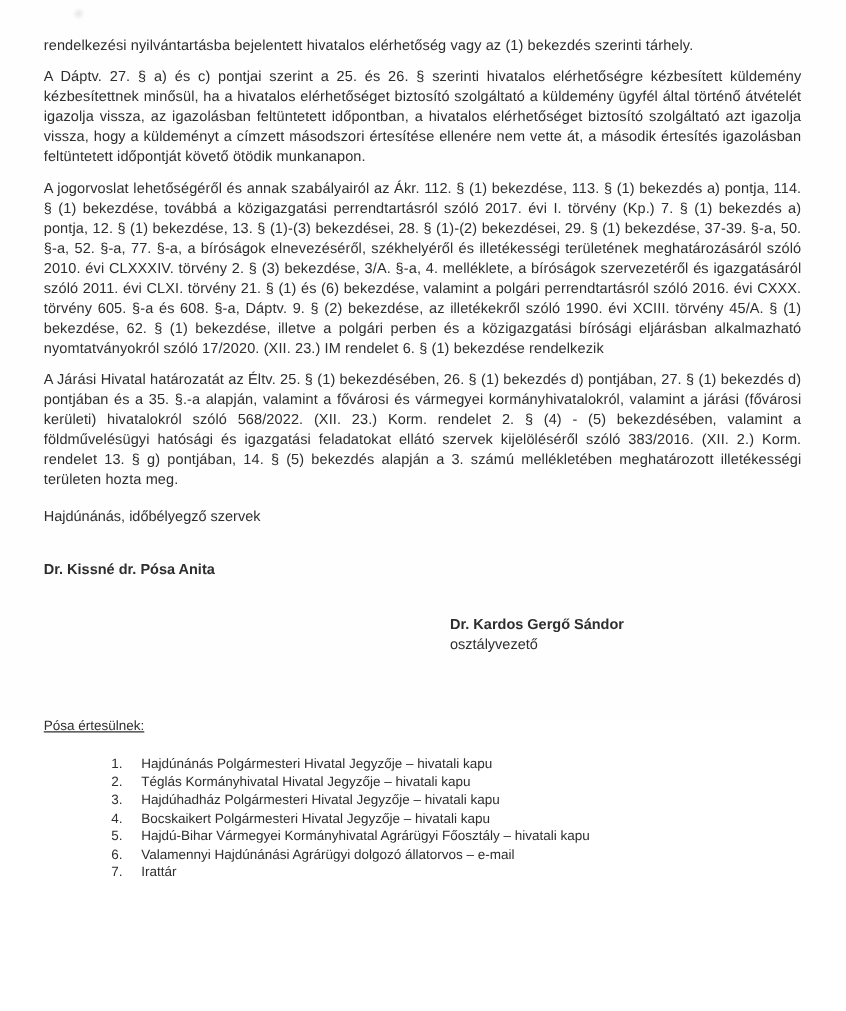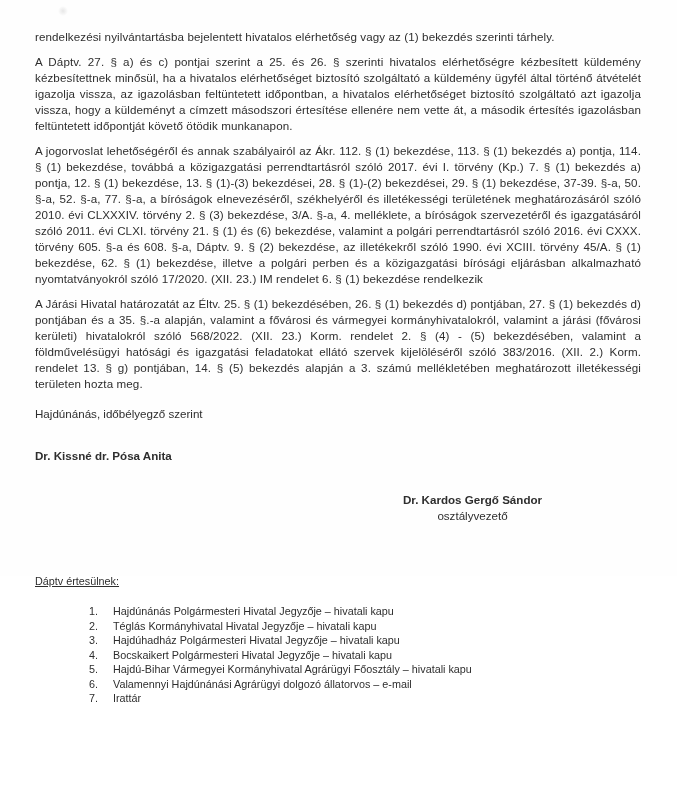--- a/index.html
+++ b/index.html
@@ -45,21 +45,21 @@
   }
   .signer-left {
     margin: 26px 0 0 0;
     font-size: 11.6px;
     line-height: 16.5px;
   }
   .signer-left .name { font-weight: bold; }
   .signer-right {
     margin: 27px 0 0 325px;
     width: 225px;
-    text-align: center;
+    text-align: left;
     font-size: 11.6px;
     line-height: 16.5px;
   }
   .signer-right .name { font-weight: bold; }
   .notify-section {
     margin-top: 49px;
     font-size: 10.8px;
     line-height: 14.5px;
   }
   .notify-heading {
@@ -92,33 +92,33 @@
 
   <p class="body-par">rendelkezési nyilvántartásba bejelentett hivatalos elérhetőség vagy az (1) bekezdés szerinti tárhely.</p>
 
   <p class="body-par">A Dáptv. 27. § a) és c) pontjai szerint a 25. és 26. § szerinti hivatalos elérhetőségre kézbesített küldemény kézbesítettnek minősül, ha a hivatalos elérhetőséget biztosító szolgáltató a küldemény ügyfél által történő átvételét igazolja vissza, az igazolásban feltüntetett időpontban, a hivatalos elérhetőséget biztosító szolgáltató azt igazolja vissza, hogy a küldeményt a címzett másodszori értesítése ellenére nem vette át, a második értesítés igazolásban feltüntetett időpontját követő ötödik munkanapon.</p>
 
   <p class="body-par">A jogorvoslat lehetőségéről és annak szabályairól az Ákr. 112. § (1) bekezdése, 113. § (1) bekezdés a) pontja, 114. § (1) bekezdése, továbbá a közigazgatási perrendtartásról szóló 2017. évi I. törvény (Kp.) 7. § (1) bekezdés a) pontja, 12. § (1) bekezdése, 13. § (1)-(3) bekezdései, 28. § (1)-(2) bekezdései, 29. § (1) bekezdése, 37-39. §-a, 50. §-a, 52. §-a, 77. §-a, a bíróságok elnevezéséről, székhelyéről és illetékességi területének meghatározásáról szóló 2010. évi CLXXXIV. törvény 2. § (3) bekezdése, 3/A. §-a, 4. melléklete, a bíróságok szervezetéről és igazgatásáról szóló 2011. évi CLXI. törvény 21. § (1) és (6) bekezdése, valamint a polgári perrendtartásról szóló 2016. évi CXXX. törvény 605. §-a és 608. §-a, Dáptv. 9. § (2) bekezdése, az illetékekről szóló 1990. évi XCIII. törvény 45/A. § (1) bekezdése, 62. § (1) bekezdése, illetve a polgári perben és a közigazgatási bírósági eljárásban alkalmazható nyomtatványokról szóló 17/2020. (XII. 23.) IM rendelet 6. § (1) bekezdése rendelkezik</p>
 
   <p class="body-par">A Járási Hivatal határozatát az Éltv. 25. § (1) bekezdésében, 26. § (1) bekezdés d) pontjában, 27. § (1) bekezdés d) pontjában és a 35. §.-a alapján, valamint a fővárosi és vármegyei kormányhivatalokról, valamint a járási (fővárosi kerületi) hivatalokról szóló 568/2022. (XII. 23.) Korm. rendelet 2. § (4) - (5) bekezdésében, valamint a földművelésügyi hatósági és igazgatási feladatokat ellátó szervek kijelöléséről szóló 383/2016. (XII. 2.) Korm. rendelet 13. § g) pontjában, 14. § (5) bekezdés alapján a 3. számú mellékletében meghatározott illetékességi területen hozta meg.</p>
 
 
-  <p class="dateline">Hajdúnánás, időbélyegző szerint</p>
+  <p class="dateline">Hajdúnánás, időbélyegző szervek</p>
 
   <div class="signer-left">
     <div class="name">Dr. Kissné dr. Pósa Anita</div>
   </div>
 
   <div class="signer-right">
     <div class="name">Dr. Kardos Gergő Sándor</div>
     <div class="role">osztályvezető</div>
   </div>
 
   <div class="notify-section">
-    <div class="notify-heading">Dáptv értesülnek:</div>
+    <div class="notify-heading">Pósa értesülnek:</div>
     <ol class="notify-list">
       <li>Hajdúnánás Polgármesteri Hivatal Jegyzője – hivatali kapu</li>
       <li>Téglás Kormányhivatal Hivatal Jegyzője – hivatali kapu</li>
       <li>Hajdúhadház Polgármesteri Hivatal Jegyzője – hivatali kapu</li>
       <li>Bocskaikert Polgármesteri Hivatal Jegyzője – hivatali kapu</li>
       <li>Hajdú-Bihar Vármegyei Kormányhivatal Agrárügyi Főosztály – hivatali kapu</li>
       <li>Valamennyi Hajdúnánási Agrárügyi dolgozó állatorvos – e-mail</li>
       <li>Irattár</li>
     </ol>
   </div>

